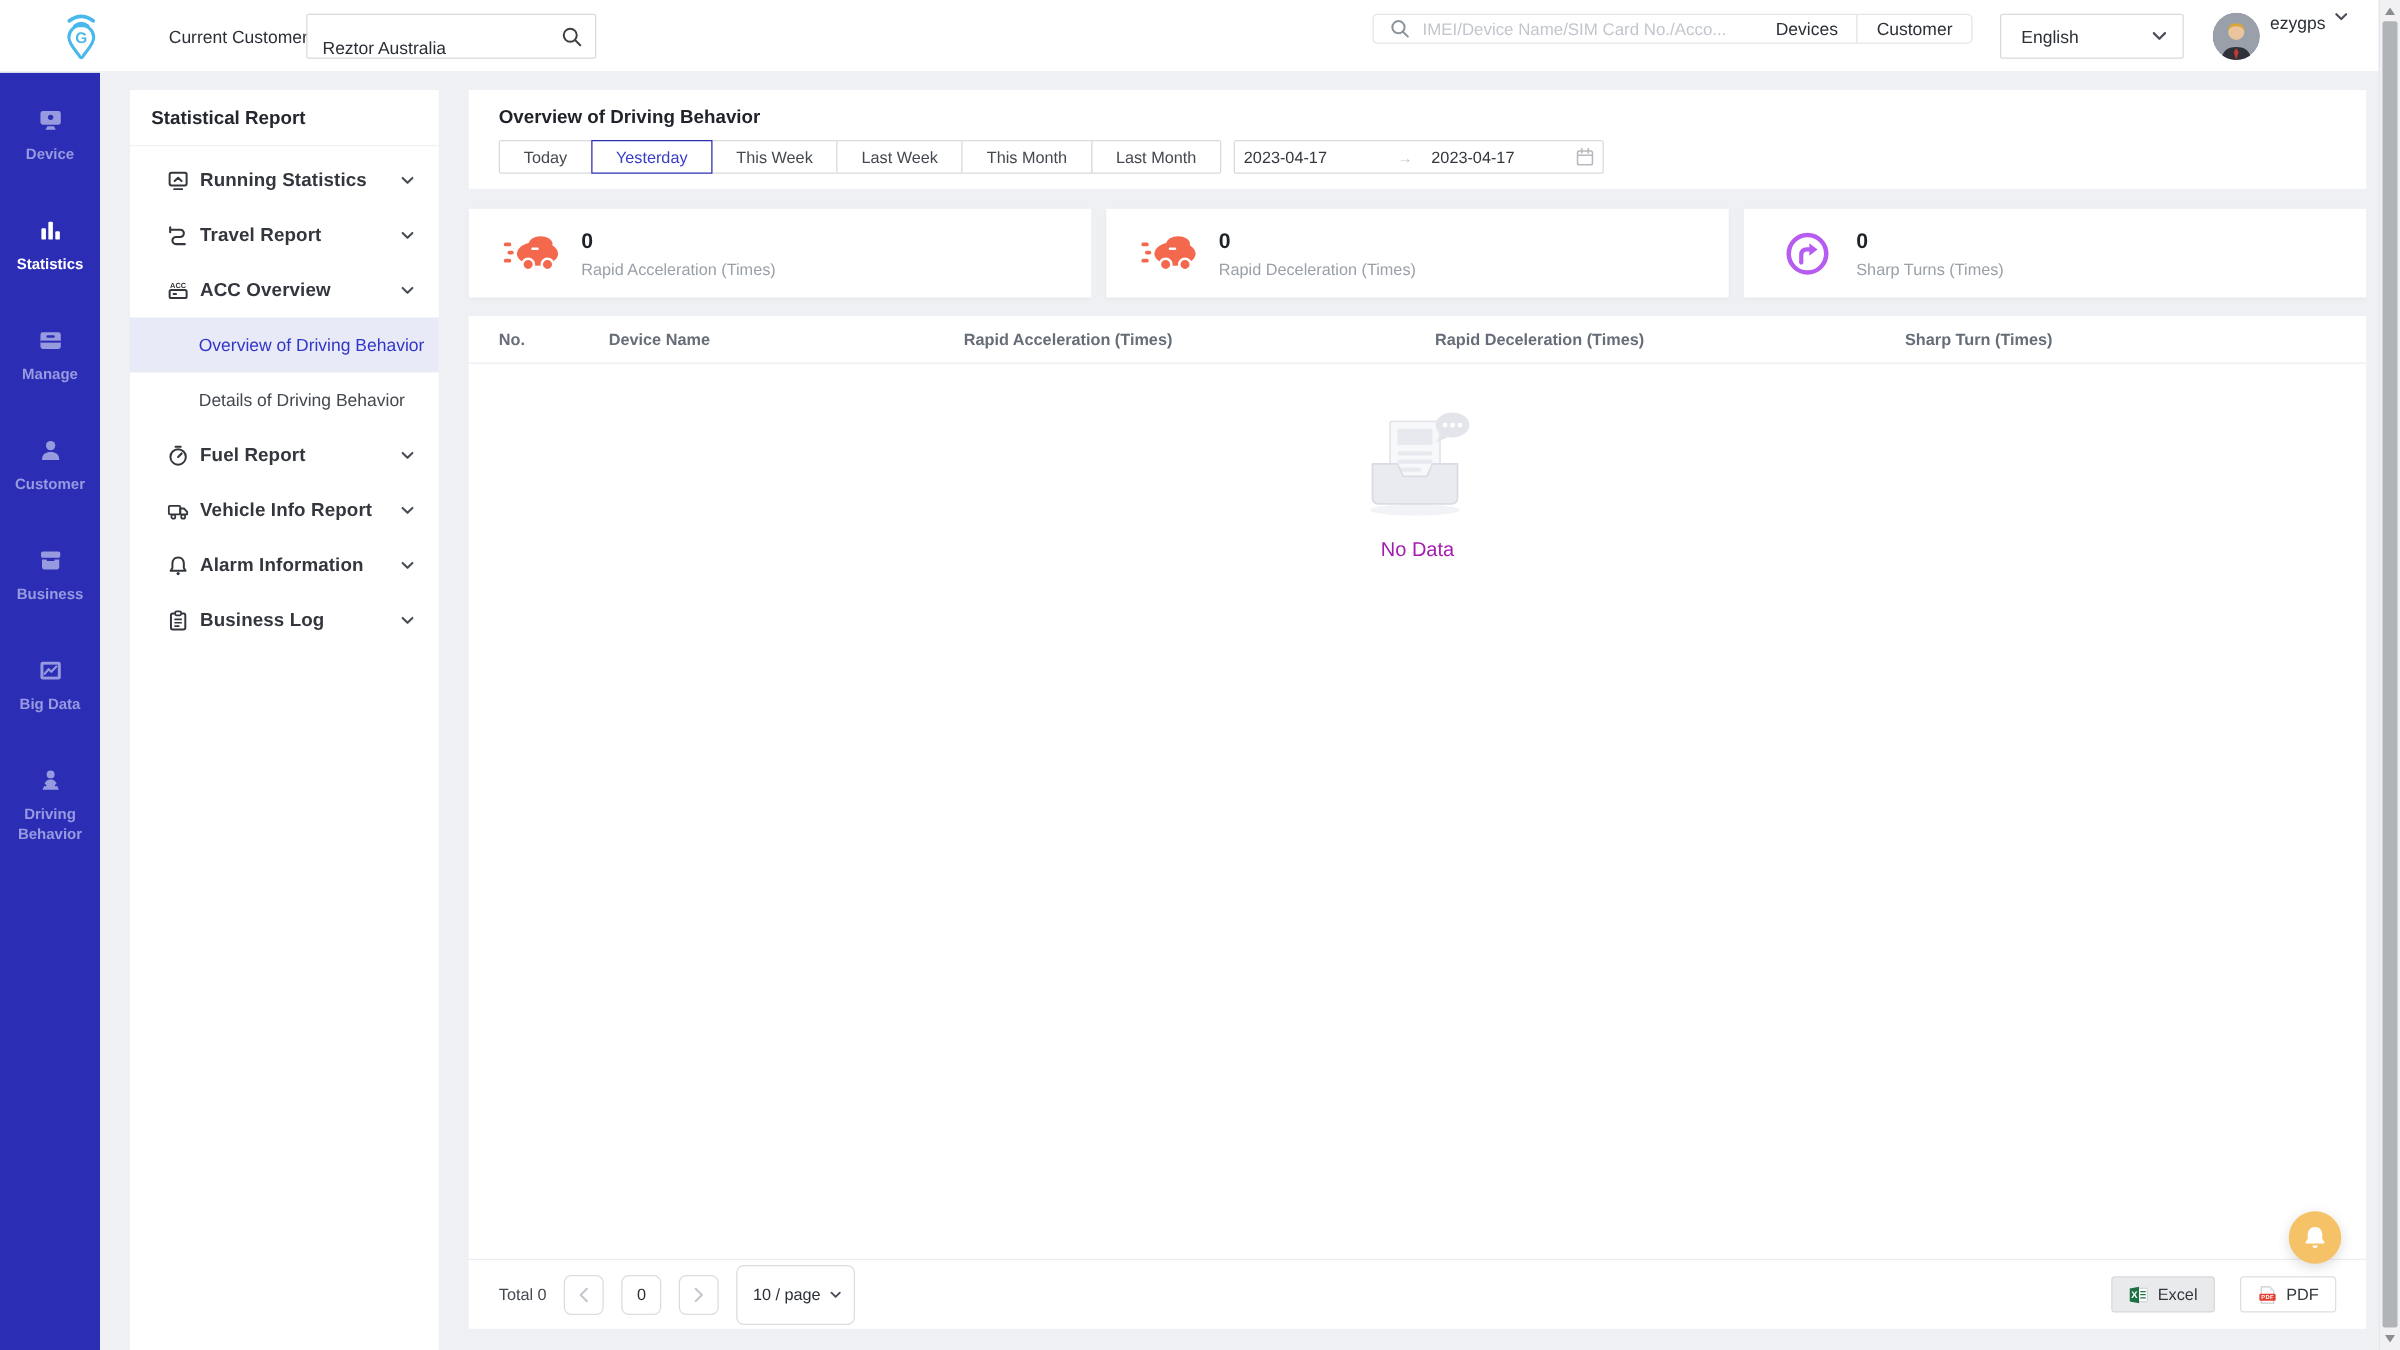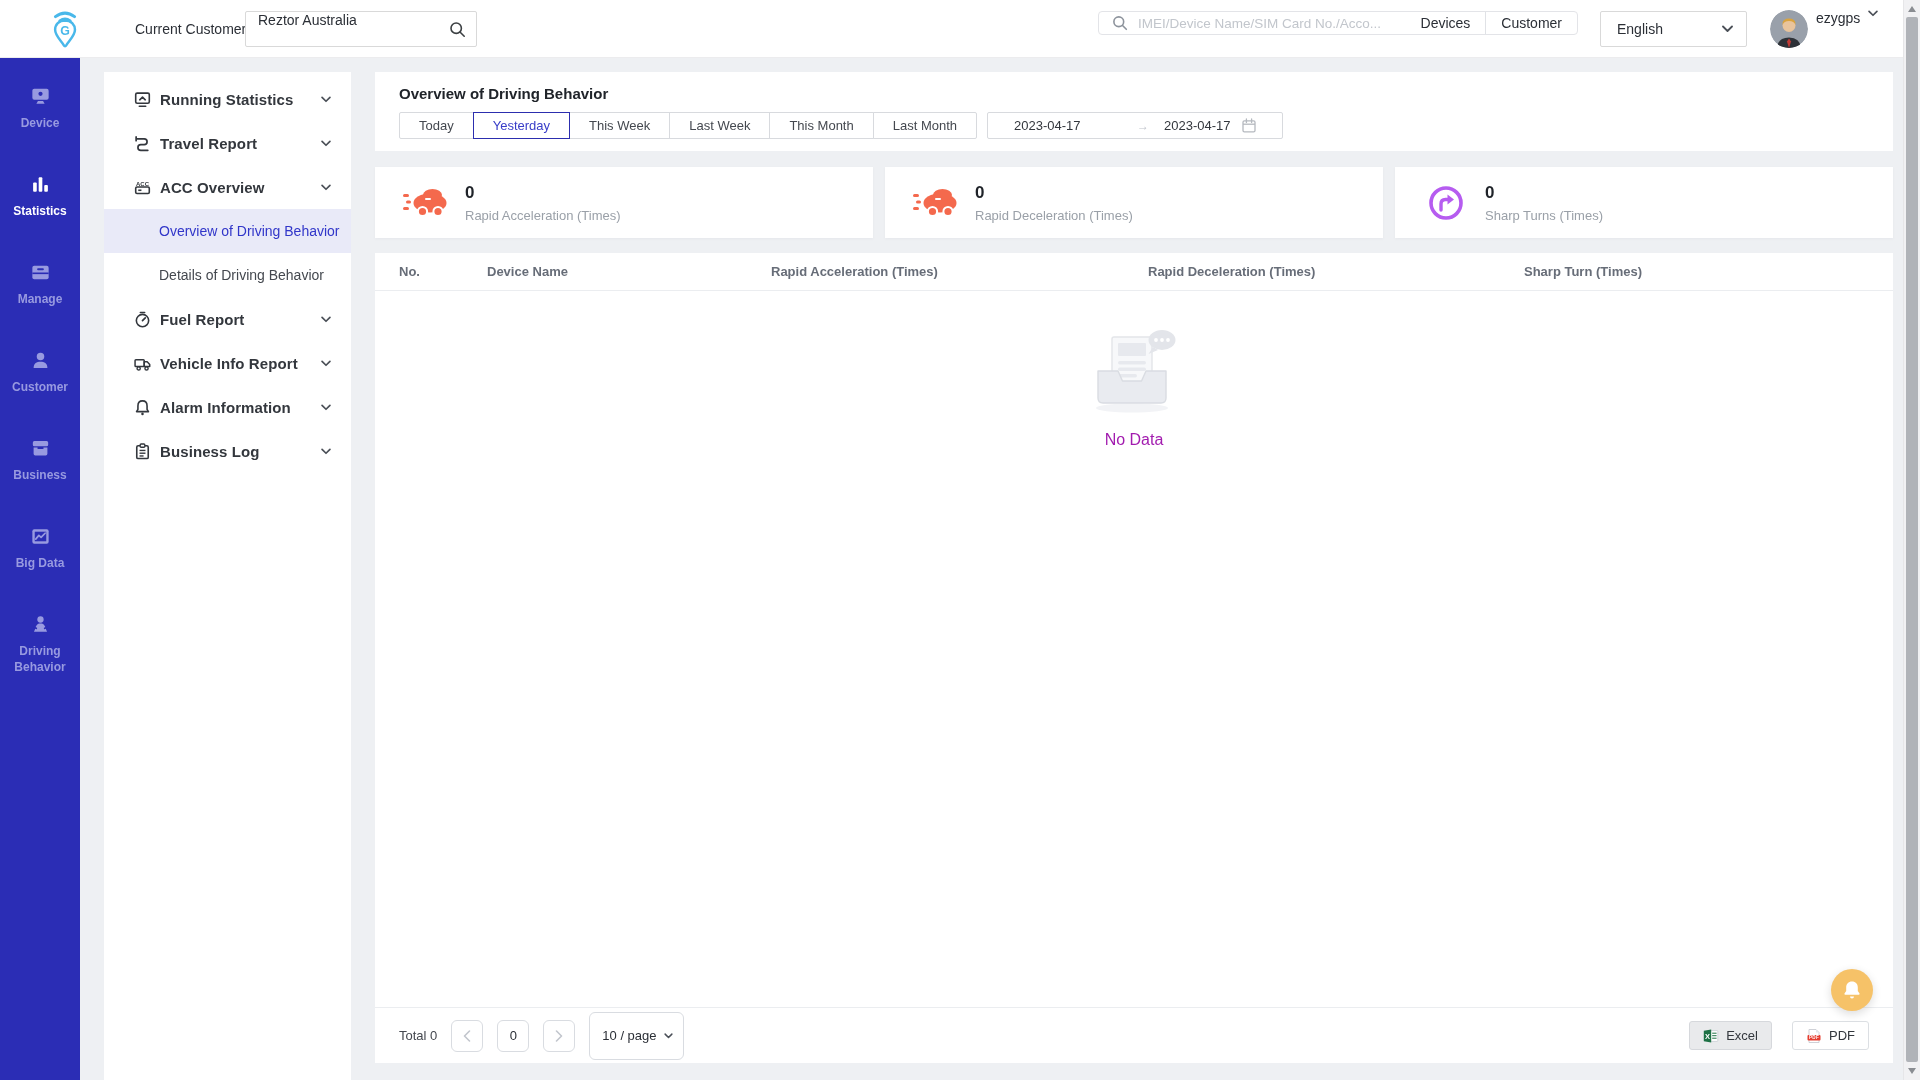--- a/index.html
+++ b/index.html
@@ -4,21 +4,21 @@
 <style>
   * { margin:0; padding:0; box-sizing:border-box; }
   html,body { width:1920px; height:1080px; overflow:hidden; }
   body { font-family:"Liberation Sans", sans-serif; }
   .screen { position:relative; width:1920px; height:1080px; background:#eef0f3; overflow:hidden; }
 
   
   .topbar { position:absolute; left:0; top:0; width:1903px; height:58px; background:#fff; border-bottom:1px solid #ececee; z-index:6; }
   .logo { position:absolute; left:46px; top:8px; cursor:pointer; }
   .cc-label { position:absolute; left:135px; top:21px; font-size:14px; color:#2b2f36; }
-  .cc-input { position:absolute; left:245px; top:11px; width:232px; height:36px; border:1px solid #d9d9d9; border-radius:2px; display:flex; align-items:flex-start; background:#fff; }
+  .cc-input { position:absolute; left:245px; top:11px; width:232px; height:36px; border:1px solid #d9d9d9; border-radius:2px; display:flex; align-items:flex-end; background:#fff; }
   .cc-input input { flex:1; min-width:0; border:none; outline:none; padding-left:12px; font-size:14px; color:#2b2f36; font-family:inherit; background:transparent; }
   .cc-search { width:38px; height:100%; display:flex; align-items:center; justify-content:center; color:#3c4043; cursor:pointer; background:none; border:none; }
   .gsearch { position:absolute; left:1098px; top:11px; width:480px; height:24px; border:1px solid #e3e4e8; border-radius:4px; display:flex; align-items:center; background:#fff; }
   .gs-icon { margin:0 10px 0 13px; color:#8d939c; display:flex; }
   .gsearch input { flex:1; min-width:0; border:none; outline:none; font-size:13.5px; color:#2b2f36; font-family:inherit; }
   .gsearch input::placeholder { color:#c2c6cc; }
   .gs-btn { font-size:14px; color:#2b2f36; background:none; border:none; padding:0 15px; height:100%; cursor:pointer; font-family:inherit; }
   .gs-div { width:1px; height:22px; background:#e0e2e6; }
   .lang { position:absolute; left:1600px; top:11px; width:147px; height:36px; border:1px solid #d9d9d9; border-radius:2px; display:flex; align-items:center; justify-content:space-between; padding:0 13px 0 16px; font-size:14px; color:#2b2f36; cursor:pointer; background:#fff; }
   .lang .chev { color:#4a4f57; display:flex; }
@@ -49,21 +49,21 @@
   
   .content { position:absolute; left:375px; top:72px; width:1518px; }
   .head-block { background:#fff; height:79px; padding:0 24px; }
   .hb-title { padding-top:13px; font-size:15px; font-weight:700; color:#20242a; }
   .filter-row { margin-top:10px; display:flex; align-items:center; }
   .fgroup { display:flex; }
   .fbtn { height:27px; padding:0 19px; background:#fff; border:1px solid #d8dade; margin-left:-1px; font-size:13px; color:#44484f; display:flex; align-items:center; cursor:pointer; font-family:inherit; }
   .fbtn:first-child { margin-left:0; border-radius:2px 0 0 2px; }
   .fbtn:last-child { border-radius:0 2px 2px 0; }
   .fbtn.selected { border-color:#2c2eae; color:#383dc8; position:relative; z-index:2; }
-  .daterange { margin-left:10px; width:296px; height:27px; border:1px solid #d8dade; border-radius:2px; display:flex; align-items:center; padding:0 26px; font-size:13px; color:#33373d; background:#fff; cursor:pointer; }
+  .daterange { margin-left:10px; width:296px; height:27px; border:1px solid #d8dade; border-radius:2px; display:flex; align-items:center; padding:0 7px; font-size:13px; color:#33373d; background:#fff; cursor:pointer; }
   .dr-start { width:108px; }
   .dr-arrow { width:42px; text-align:center; color:#c0c4cc; font-size:12px; }
   .dr-end { flex:1; }
   .dr-cal { color:#b5b9bf; display:flex; }
 
   .cards { display:flex; gap:12px; margin-top:16px; }
   .card { flex:1; height:71px; background:#fff; display:flex; align-items:center; padding-left:27px; box-shadow:0 1px 3px rgba(20,30,50,.04); }
   .card-icon { width:48px; display:flex; justify-content:center; margin-right:15px; flex:none; }
   .card-val { font-size:17px; font-weight:700; color:#1f2329; }
   .card-label { margin-top:5px; font-size:13px; color:#9aa0a8; }
@@ -225,20 +225,21 @@
             <path d="M12 11 C8.6 11 7.2 13.2 6.6 16.2 L5.2 19.6 H18.8 L17.4 16.2 C16.8 13.2 15.4 11 12 11 Z"></path>
             <rect x="4.6" y="14.6" width="4" height="1.8" rx="0.9" fill="#2b2db5" transform="rotate(25 6.6 15.5)"></rect>
             <rect x="15.4" y="14.6" width="4" height="1.8" rx="0.9" fill="#2b2db5" transform="rotate(-25 17.4 15.5)"></rect>
           </svg>
       </span>
       <span class="nav-label">Driving Behavior</span>
     </div>
   </nav>
 
   <aside class="sidepanel">
+    <div class="sp-title">Statistical Report</div>
     <div class="menu">
 
       <div class="menu-item">
         <span class="mi-icon">
           <svg width="17" height="17" viewBox="0 0 16 16">
               <rect x="1.6" y="2" width="12.8" height="9.6" rx="1.4" stroke="currentColor" stroke-width="1.5" fill="none"></rect>
               <path d="M5.4 8.3 L8 5.8 L10.6 8.3" stroke="currentColor" stroke-width="1.5" fill="none" stroke-linecap="round" stroke-linejoin="round"></path>
               <line x1="5" y1="14.4" x2="11" y2="14.4" stroke="currentColor" stroke-width="1.5" stroke-linecap="round"></line>
             </svg>
         </span>

